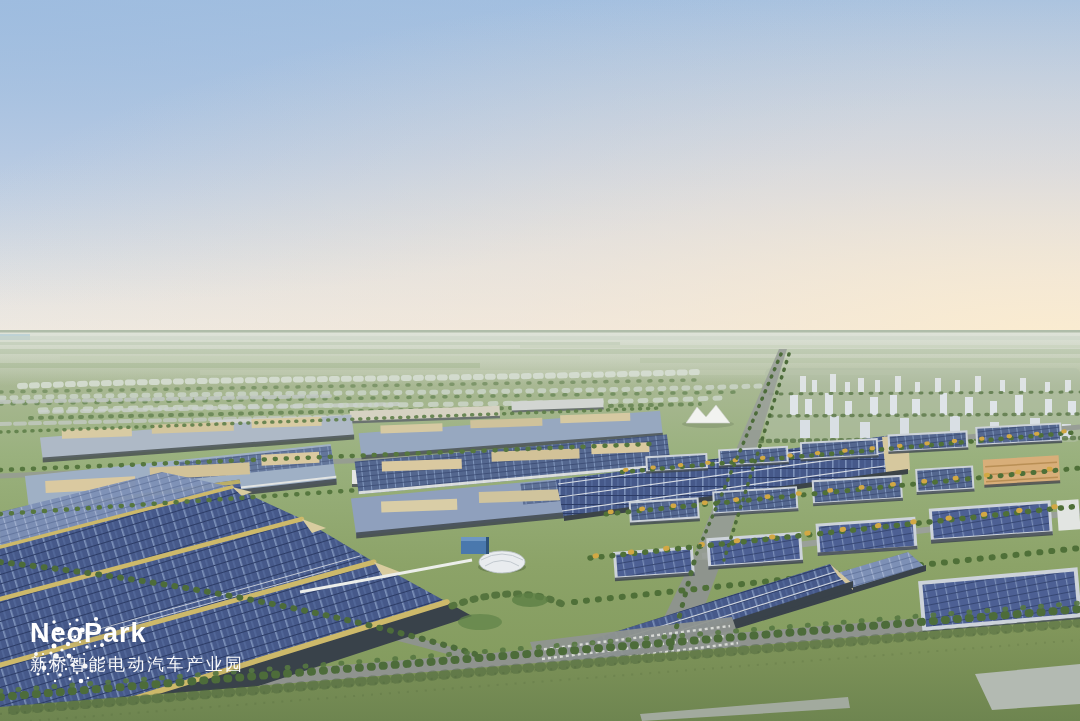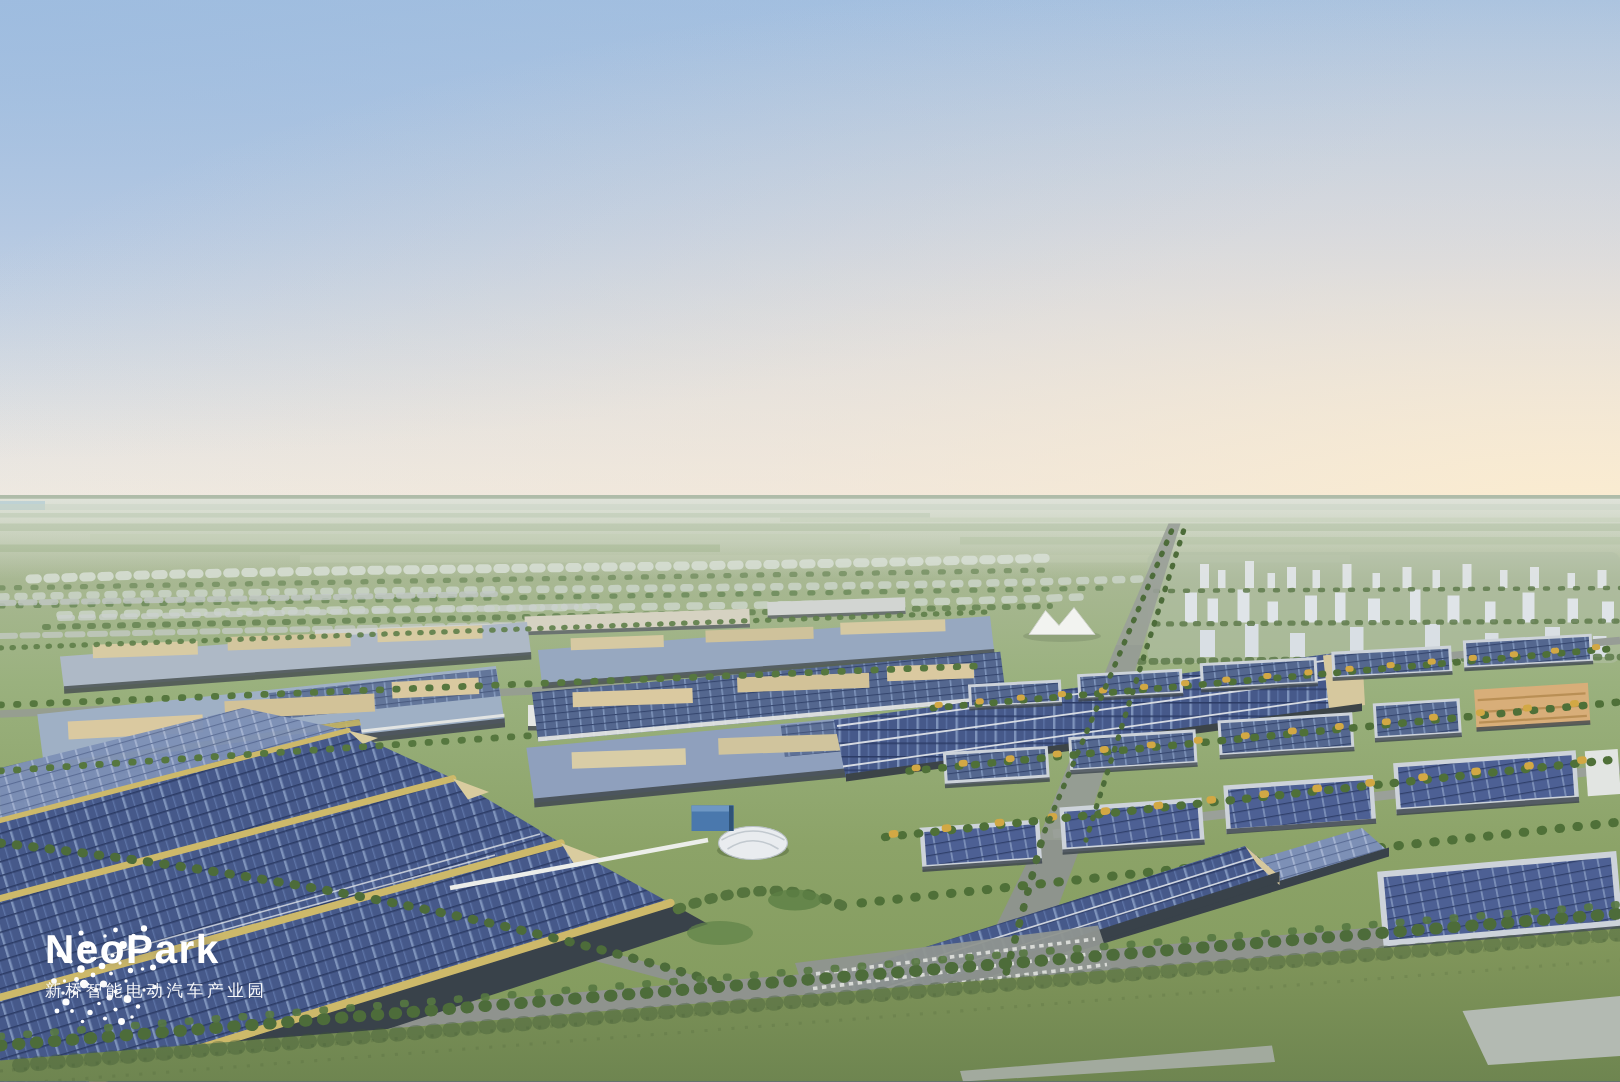--- a/index.html
+++ b/index.html
@@ -20,21 +20,21 @@
     color:var(--logo_white,#fff);
     text-shadow:0 0 6px rgba(40,60,90,.25);
     user-select:none;
   }
   .logo-mark{width:80px;height:76px;flex:0 0 auto;}
   .logo-text{display:flex;flex-direction:column;margin-top:8px;}
   .logo-title{
     font-size:27px;font-weight:bold;letter-spacing:1px;line-height:1;
   }
   .logo-subtitle{
-    margin-top:9px;font-size:11px;font-weight:400;letter-spacing:2.5px;line-height:1;
+    margin-top:9px;font-size:17px;font-weight:400;letter-spacing:2.5px;line-height:1;
     opacity:.96;
   }
 </style>
 </head>
 <body>
 
 <div class="stage">
 
 <svg width="1080" height="721" viewBox="0 0 1080 721" aria-hidden="true">
   <defs>

